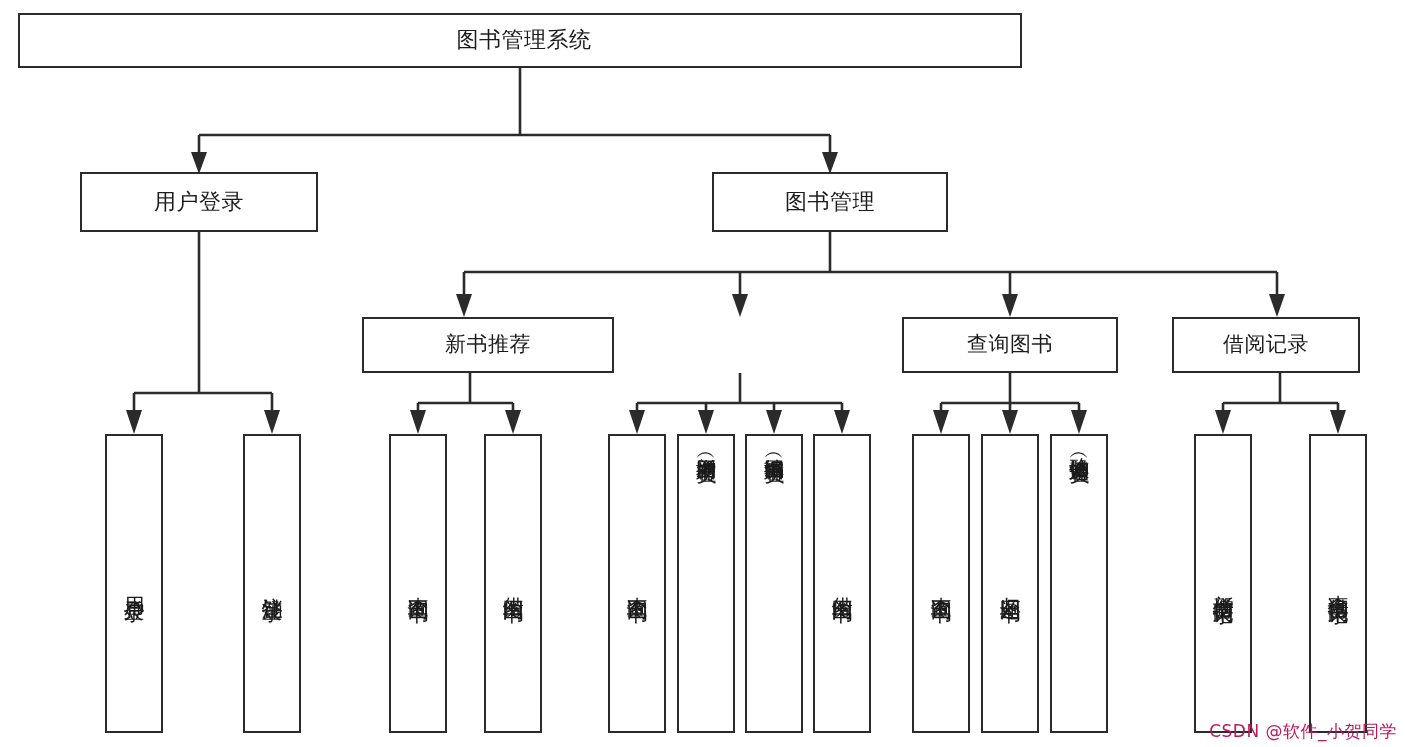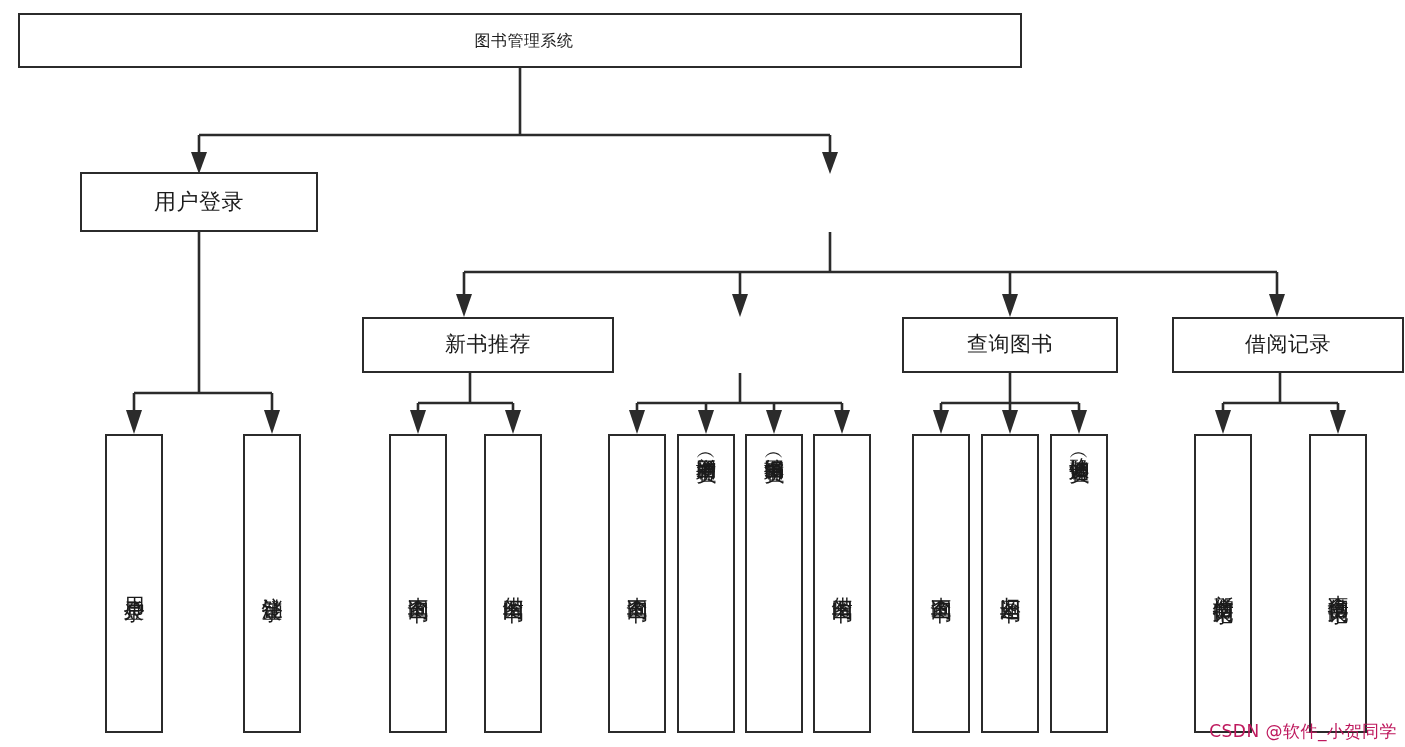--- a/index.html
+++ b/index.html
@@ -47,21 +47,21 @@
     justify-content: center;
     text-align: center;
   }
   .node .label {
     display: block;
     line-height: 1.22;
     color: #1b1b1b;
     letter-spacing: 0.5px;
   }
   
-  .node.root .label { font-size: 16px; margin-left: 8px; }
+  .node.root .label { font-size: 22px; margin-left: 8px; }
   
   .node.h1 .label { font-size: 22px; }
   .node.h2 .label { font-size: 21px; }
   
   .node.leaf {
     align-items: flex-start;
     justify-content: center;
     padding-top: 6px;
   }
   .node.leaf .label {
@@ -160,31 +160,34 @@
   </svg>
 
   <div class="node root" style="left:18px; top:13px; width:1004px; height:55px;">
     <span class="label">图书管理系统</span>
   </div>
 
   <div class="node h1" style="left:80px; top:172px; width:238px; height:60px;">
     <span class="label">用户登录</span>
   </div>
 
+  <div class="node h1" style="left:712px; top:172px; width:236px; height:60px;">
+    <span class="label">图书管理</span>
+  </div>
 
   <div class="node h2" style="left:362px; top:317px; width:252px; height:56px;">
     <span class="label">新书推荐</span>
   </div>
 
 
   <div class="node h2" style="left:902px; top:317px; width:216px; height:56px;">
     <span class="label">查询图书</span>
   </div>
 
-  <div class="node h2" style="left:1172px; top:317px; width:232px; height:56px;">
+  <div class="node h2" style="left:1172px; top:317px; width:188px; height:56px;">
     <span class="label">借阅记录</span>
   </div>
 
   <div class="node leaf centered" style="left:105px; top:434px; width:58px; height:299px;">
     <span class="label">用户登录</span>
   </div>
 
   <div class="node leaf centered" style="left:243px; top:434px; width:58px; height:299px;">
     <span class="label">注销登录</span>
   </div>

